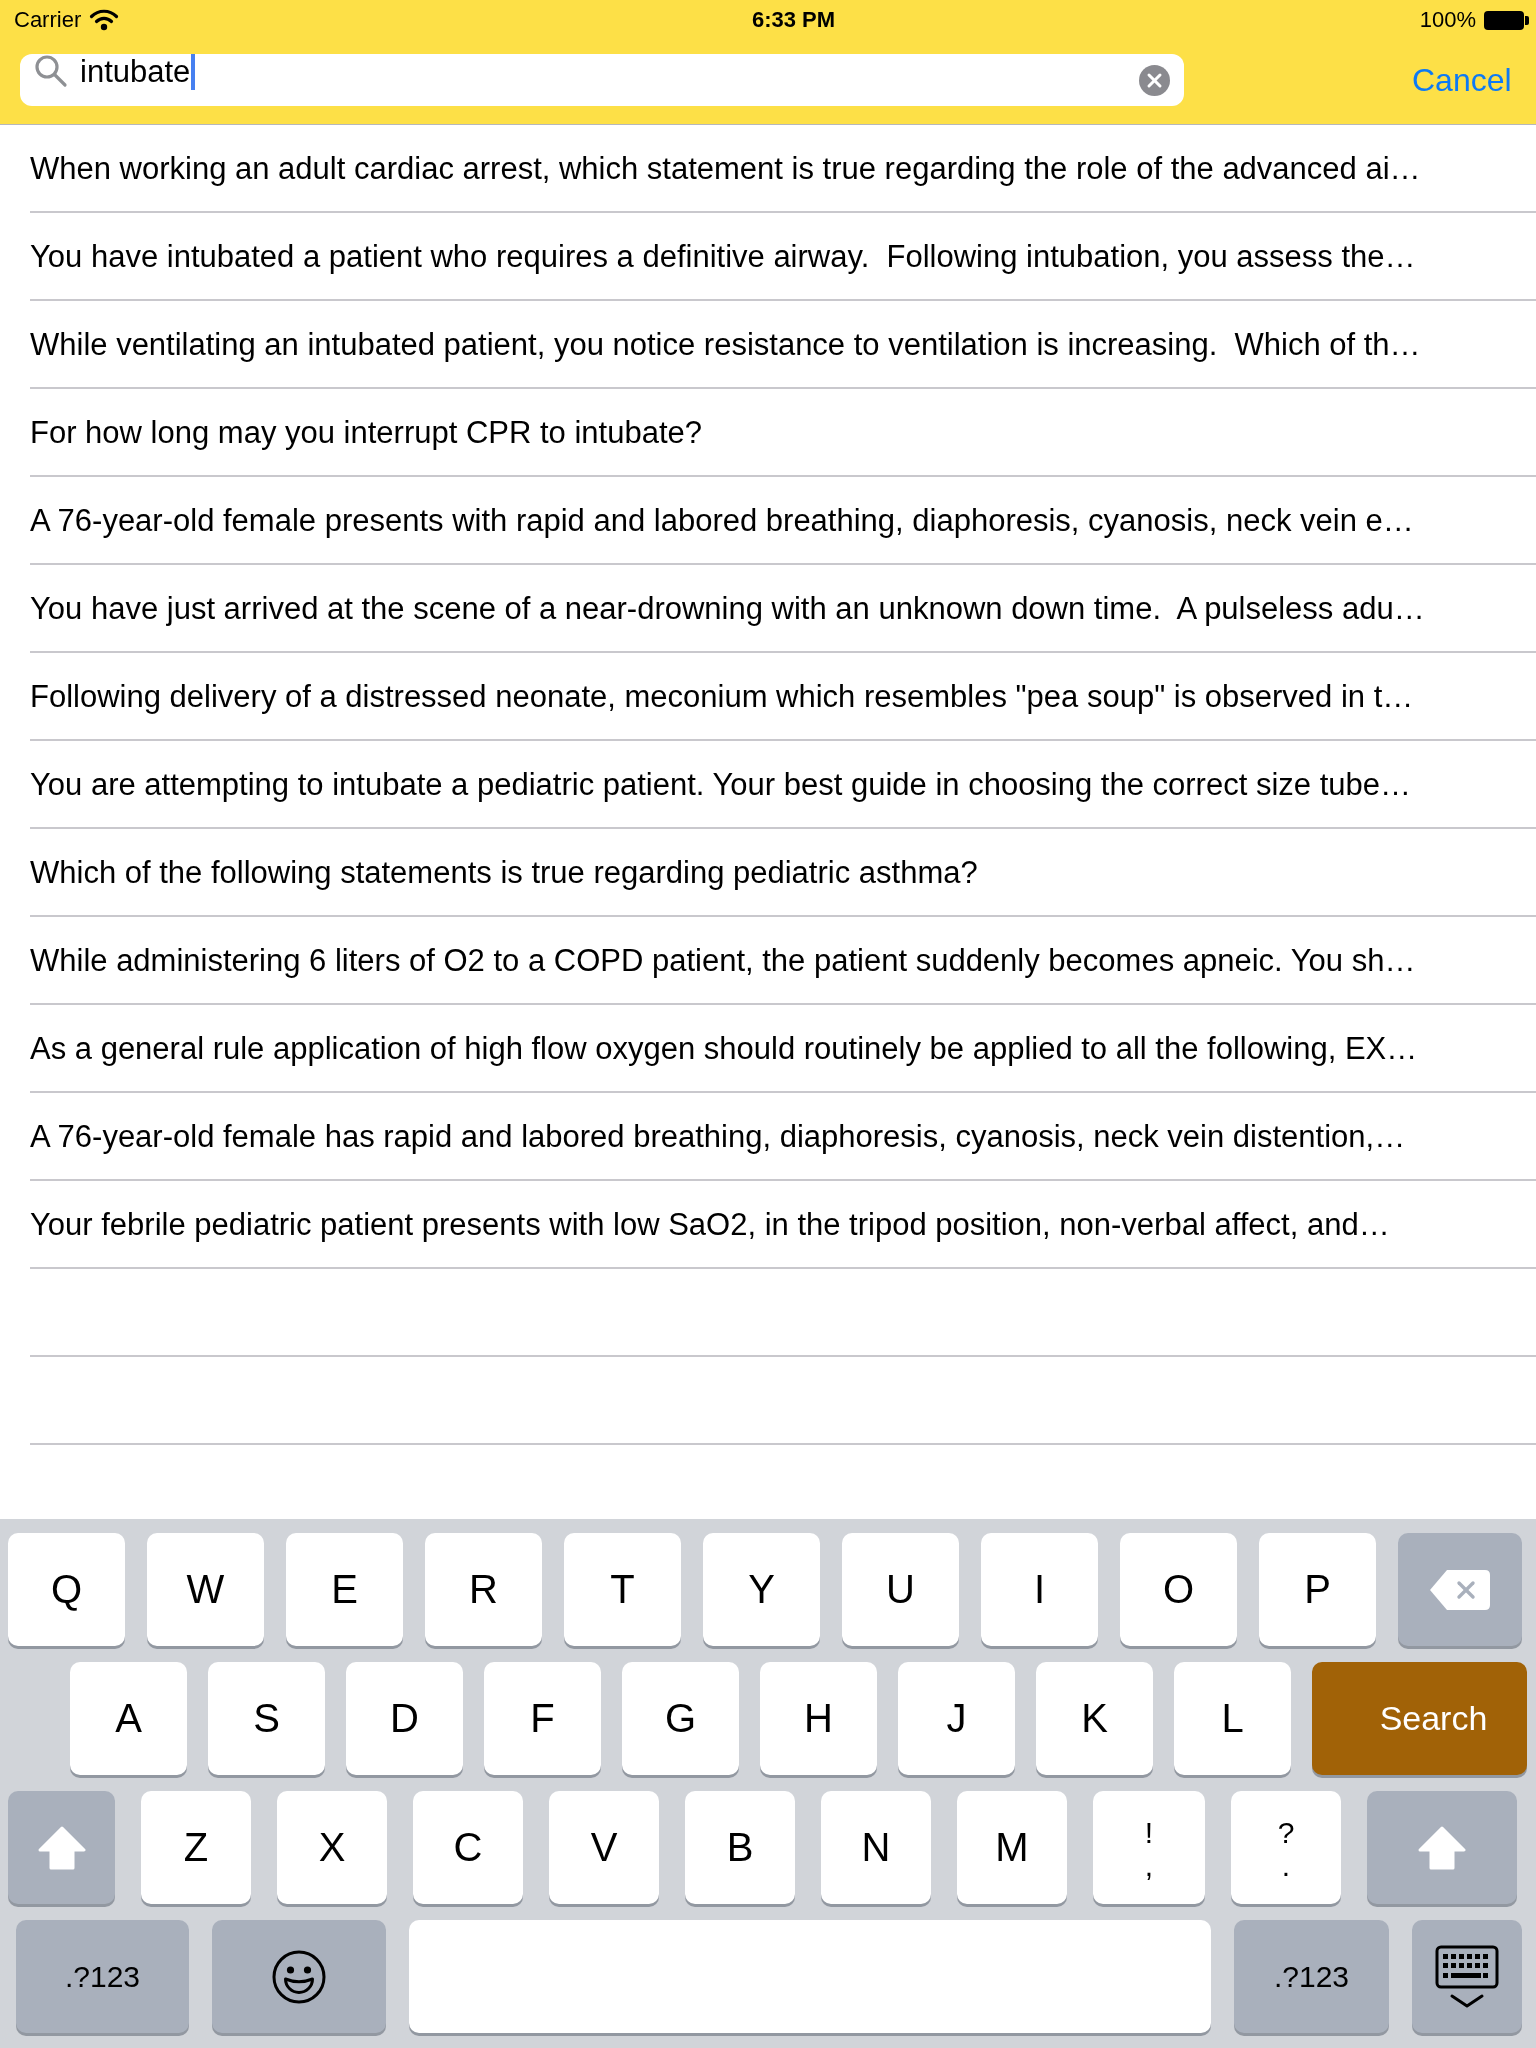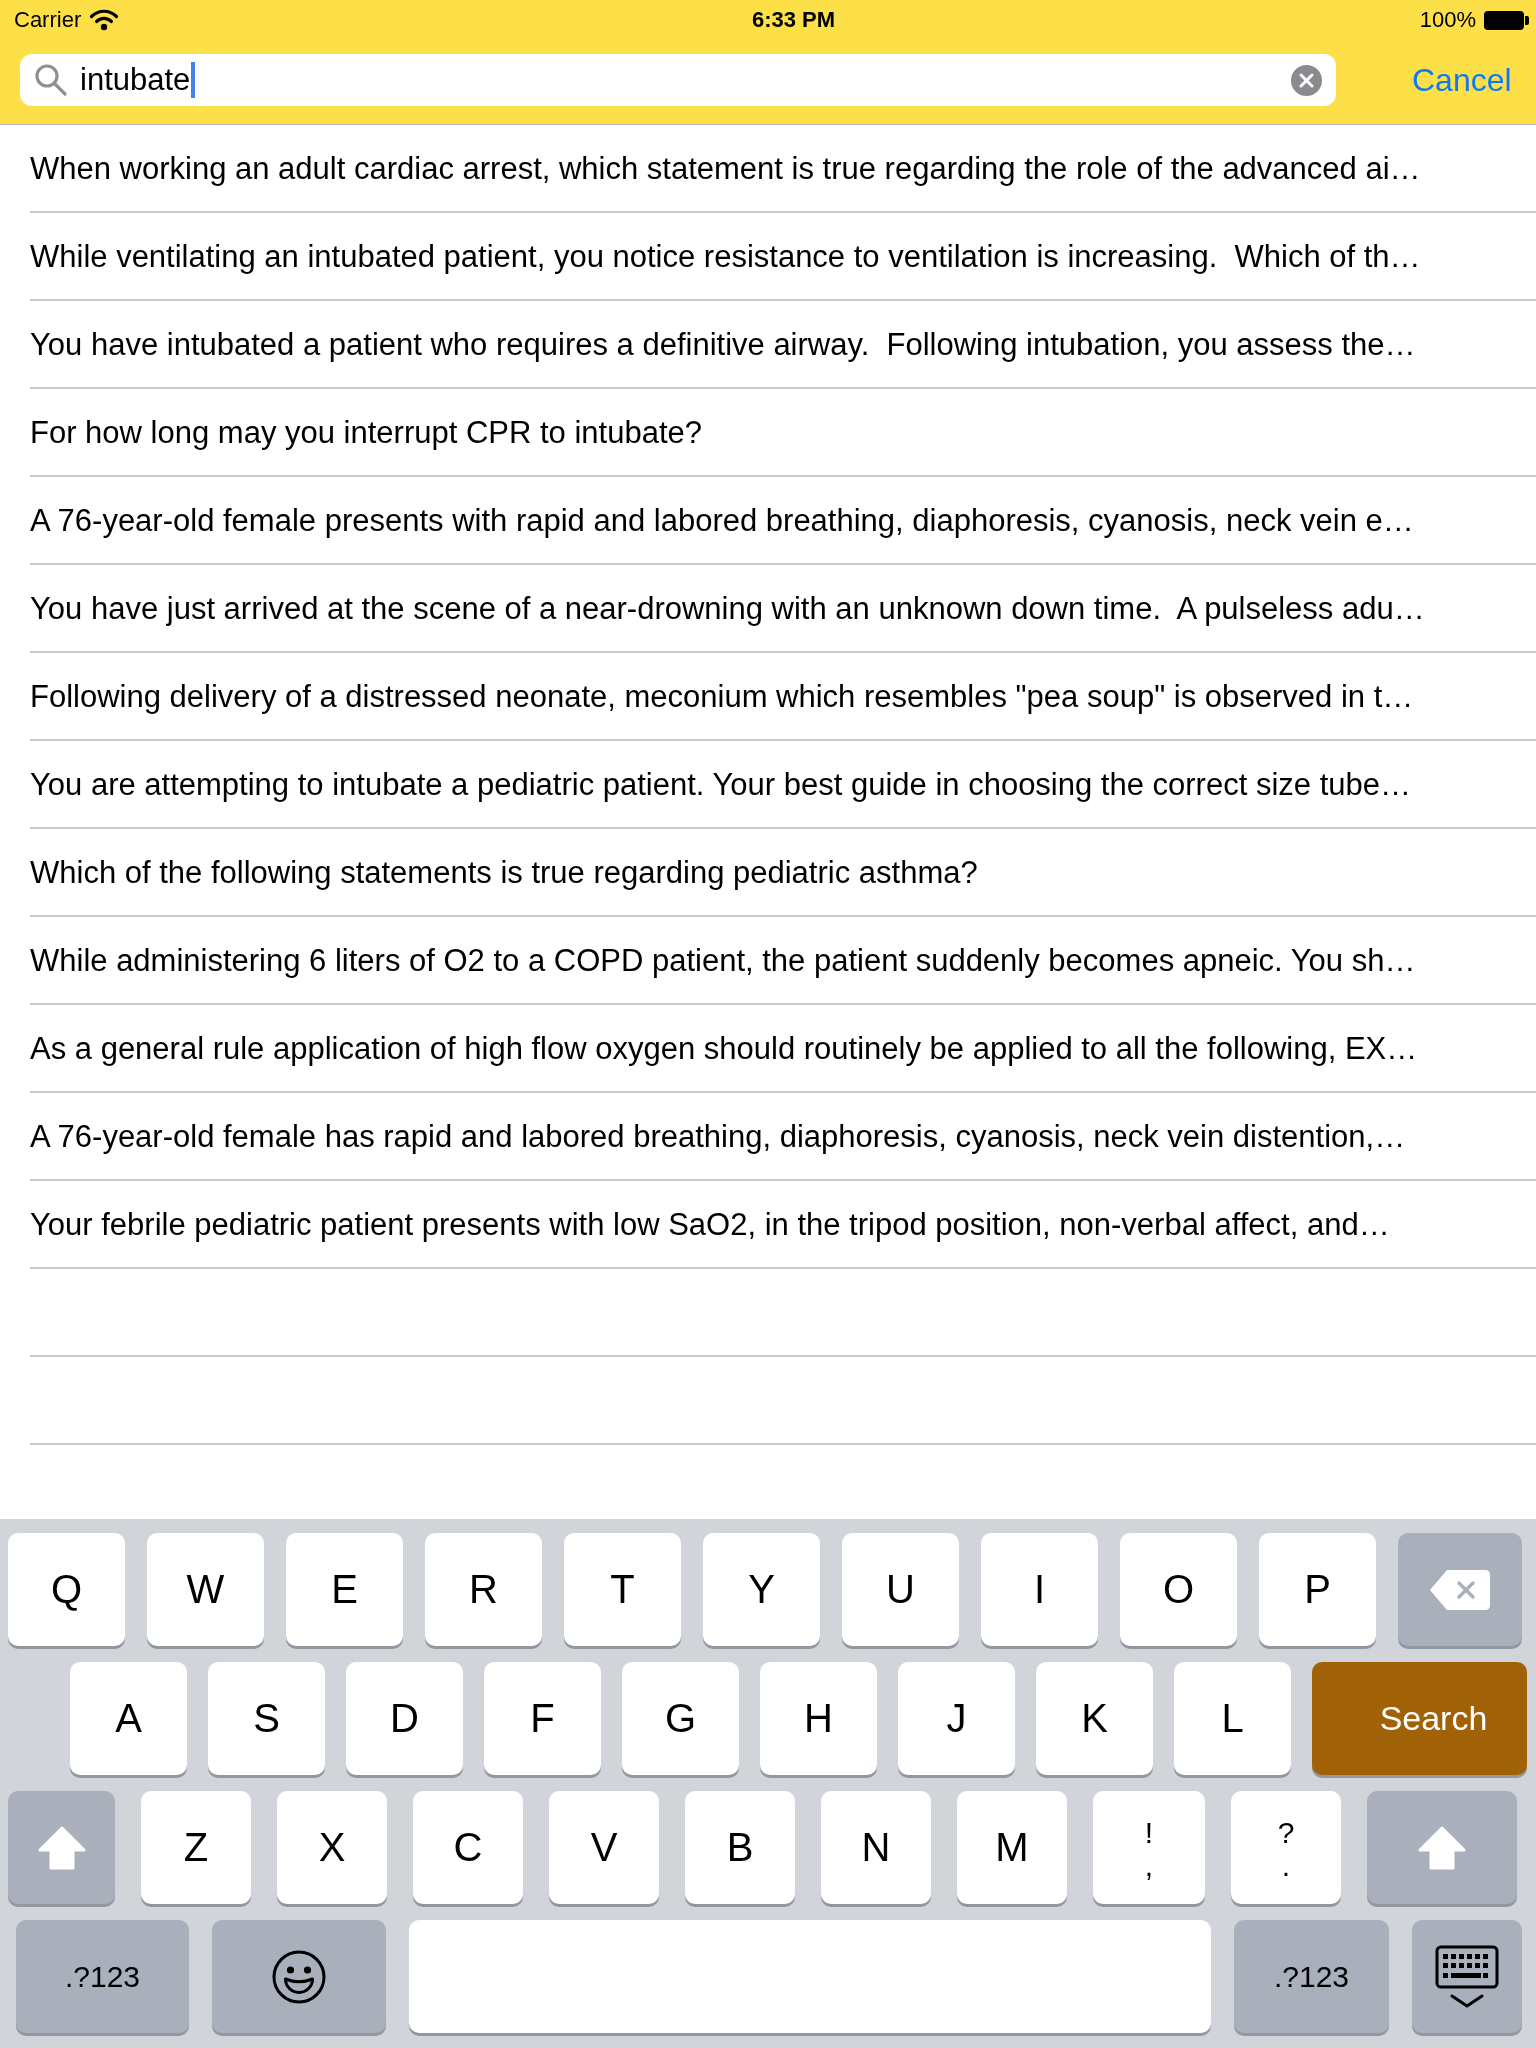--- a/index.html
+++ b/index.html
@@ -10,21 +10,21 @@
     -webkit-font-smoothing:antialiased;
   }
   
   .topbar{position:absolute;top:0;left:0;width:1536px;height:125px;background:#fde047;border-bottom:1px solid #b6b7bb;box-sizing:border-box;}
   .statusbar{position:absolute;top:0;left:0;right:0;height:40px;font-size:22px;color:#000;}
   .status-left{position:absolute;left:14px;top:0;height:40px;display:flex;align-items:center;gap:8px;}
   .status-center{position:absolute;left:12px;right:0;top:0;height:40px;display:flex;align-items:center;justify-content:center;font-weight:700;padding-left:39px;}
   .status-right{position:absolute;right:12px;top:0;height:40px;display:flex;align-items:center;gap:8px;}
   .battery-body{width:40px;height:19px;background:#000;border-radius:4px;position:relative;}
   .battery-body::after{content:"";position:absolute;right:-5px;top:5px;width:4px;height:9px;background:#000;border-radius:0 2px 2px 0;}
-  .search-field{position:absolute;left:20px;top:54px;width:1316px;height:52px;background:#fff;border-radius:12px;display:flex;align-items:center;padding-left:14px;box-sizing:border-box;}
+  .search-field{position:absolute;left:20px;top:54px;width:1164px;height:52px;background:#fff;border-radius:12px;display:flex;align-items:flex-start;padding-left:14px;box-sizing:border-box;}
   .search-text{font-size:31px;color:#000;margin-left:12px;}
   .caret{display:inline-block;width:4px;height:36px;background:#4680f0;margin-left:1px;}
   .clear-btn{position:absolute;right:14px;top:11px;width:31px;height:31px;border-radius:50%;background:#8a8a8f;display:flex;align-items:center;justify-content:center;}
   .cancel-btn{position:absolute;left:1412px;top:54px;height:52px;display:flex;align-items:center;font-size:32px;color:#0d7af5;}
   
   .results{position:absolute;top:125px;left:0;width:1536px;height:1394px;background:#fff;border-radius:16px;}
   .row{height:88px;display:flex;align-items:center;position:relative;padding-left:30px;box-sizing:border-box;}
   .row::after{content:"";position:absolute;left:30px;right:0;bottom:0;height:2px;background:#c9c8cd;}
   .row-text{font-size:31px;color:#000;white-space:pre;overflow:hidden;max-width:1490px;}
   
@@ -86,24 +86,24 @@
     </span>
   </div>
   <div class="cancel-btn">Cancel</div>
 </div>
 
 <div class="results">
   <div class="row">
       <span class="row-text">When working an adult cardiac arrest, which statement is true regarding the role of the advanced ai…</span>
     </div>
   <div class="row">
+      <span class="row-text">You have intubated a patient who requires a definitive airway.  Following intubation, you assess the…</span>
+    </div>
+  <div class="row">
       <span class="row-text">While ventilating an intubated patient, you notice resistance to ventilation is increasing.  Which of th…</span>
-    </div>
-  <div class="row">
-      <span class="row-text">You have intubated a patient who requires a definitive airway.  Following intubation, you assess the…</span>
     </div>
   <div class="row">
       <span class="row-text">For how long may you interrupt CPR to intubate?</span>
     </div>
   <div class="row">
       <span class="row-text">A 76-year-old female presents with rapid and labored breathing, diaphoresis, cyanosis, neck vein e…</span>
     </div>
   <div class="row">
       <span class="row-text">You have just arrived at the scene of a near-drowning with an unknown down time.  A pulseless adu…</span>
     </div>

